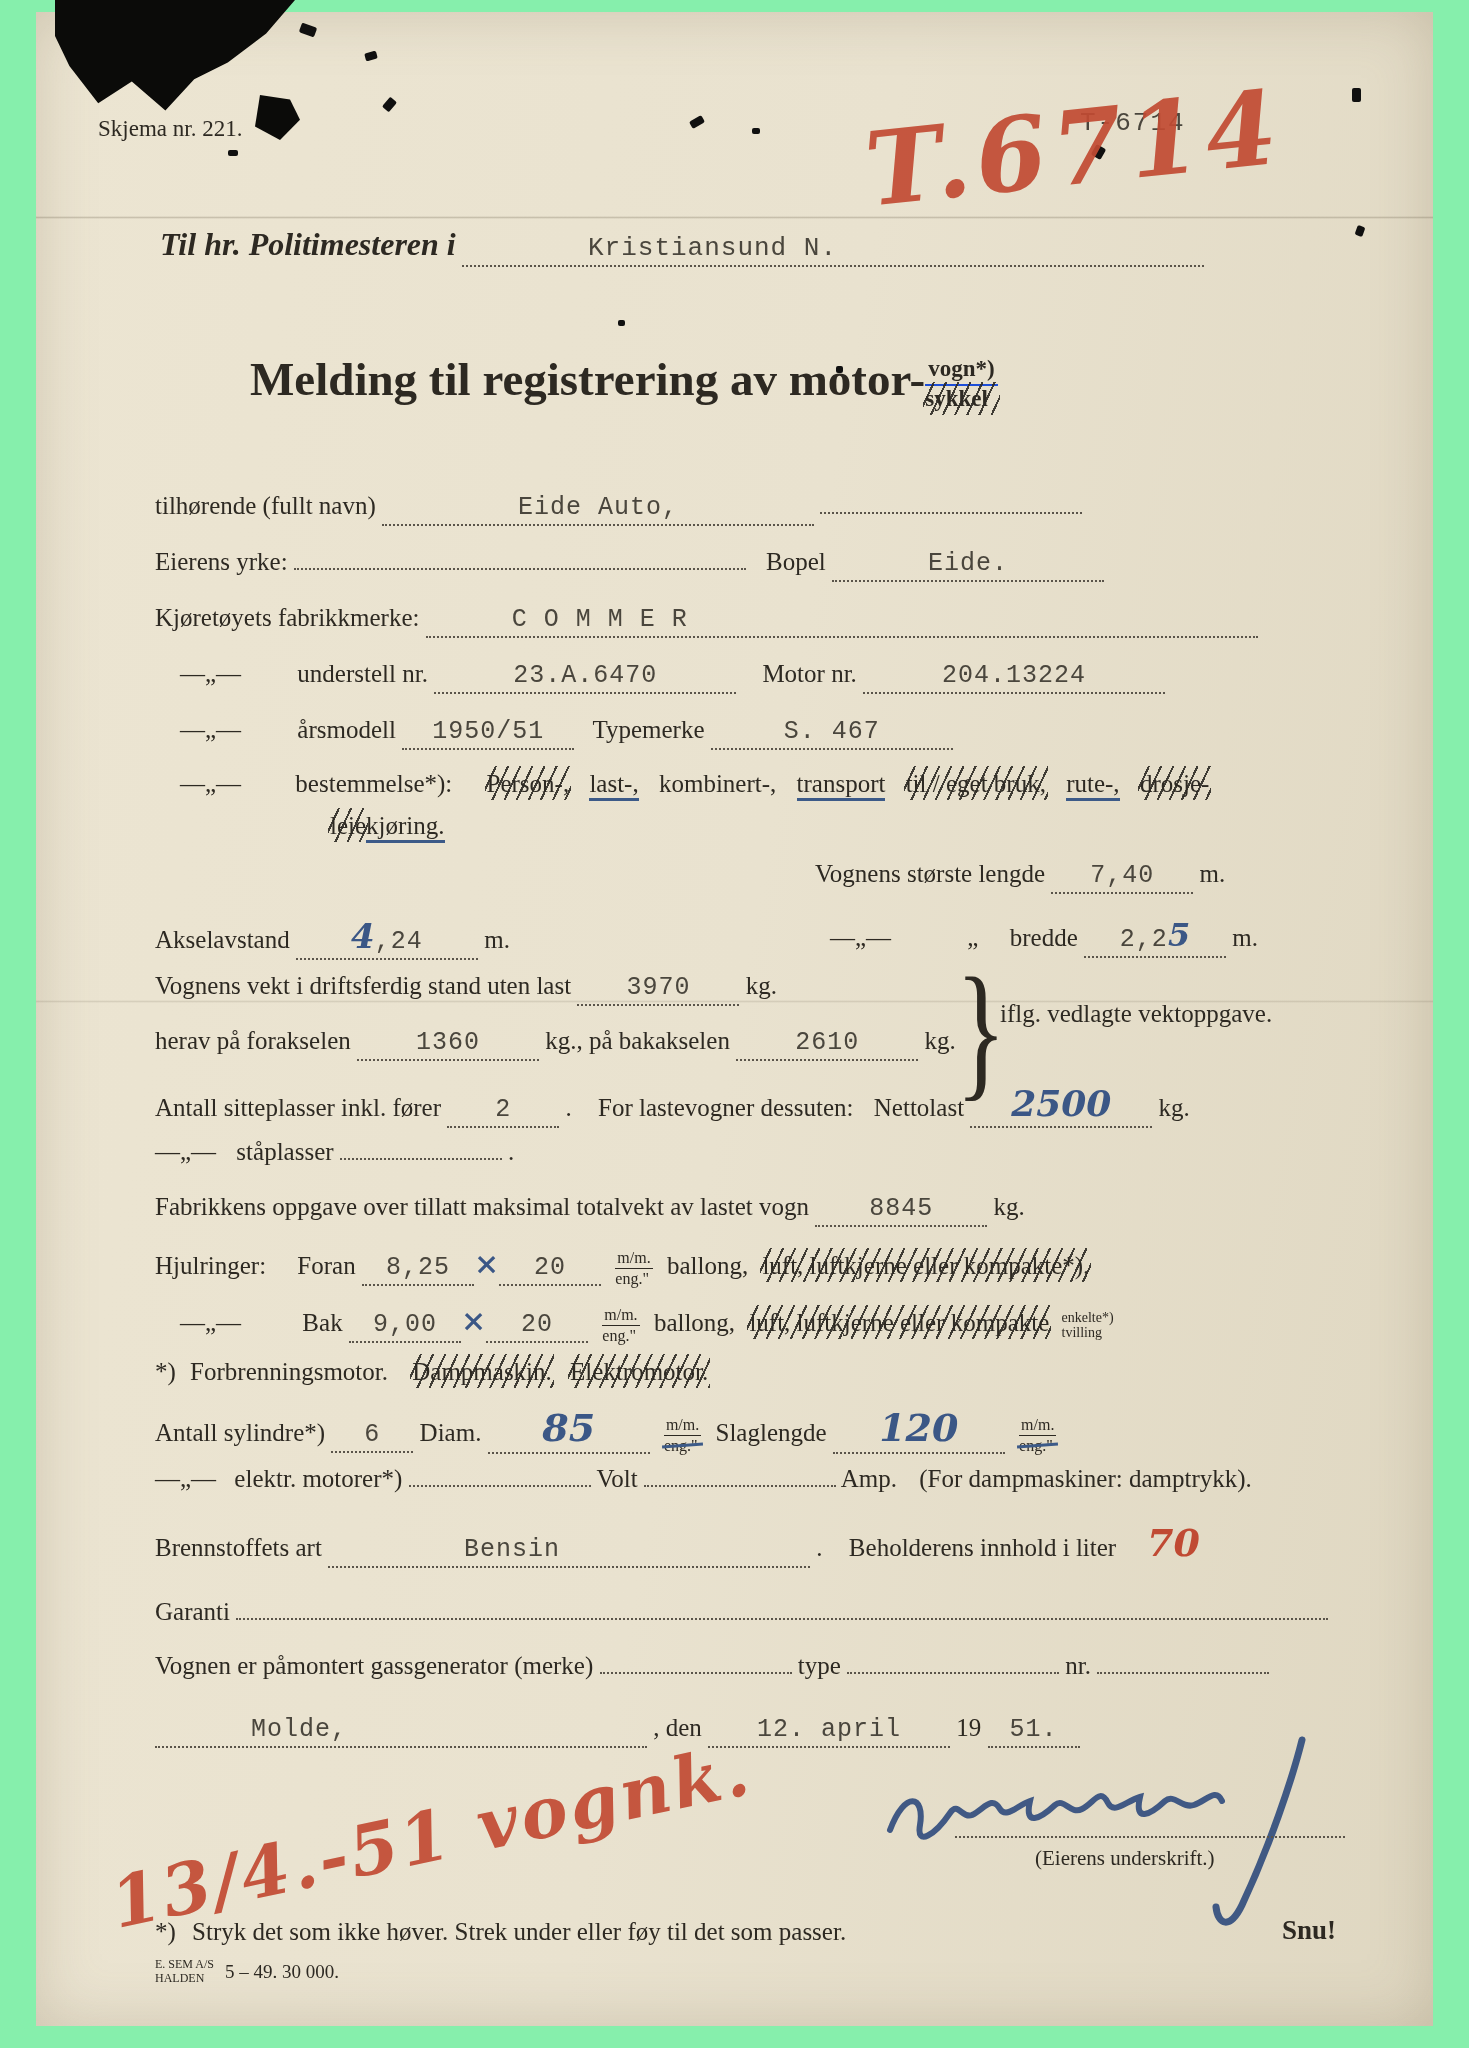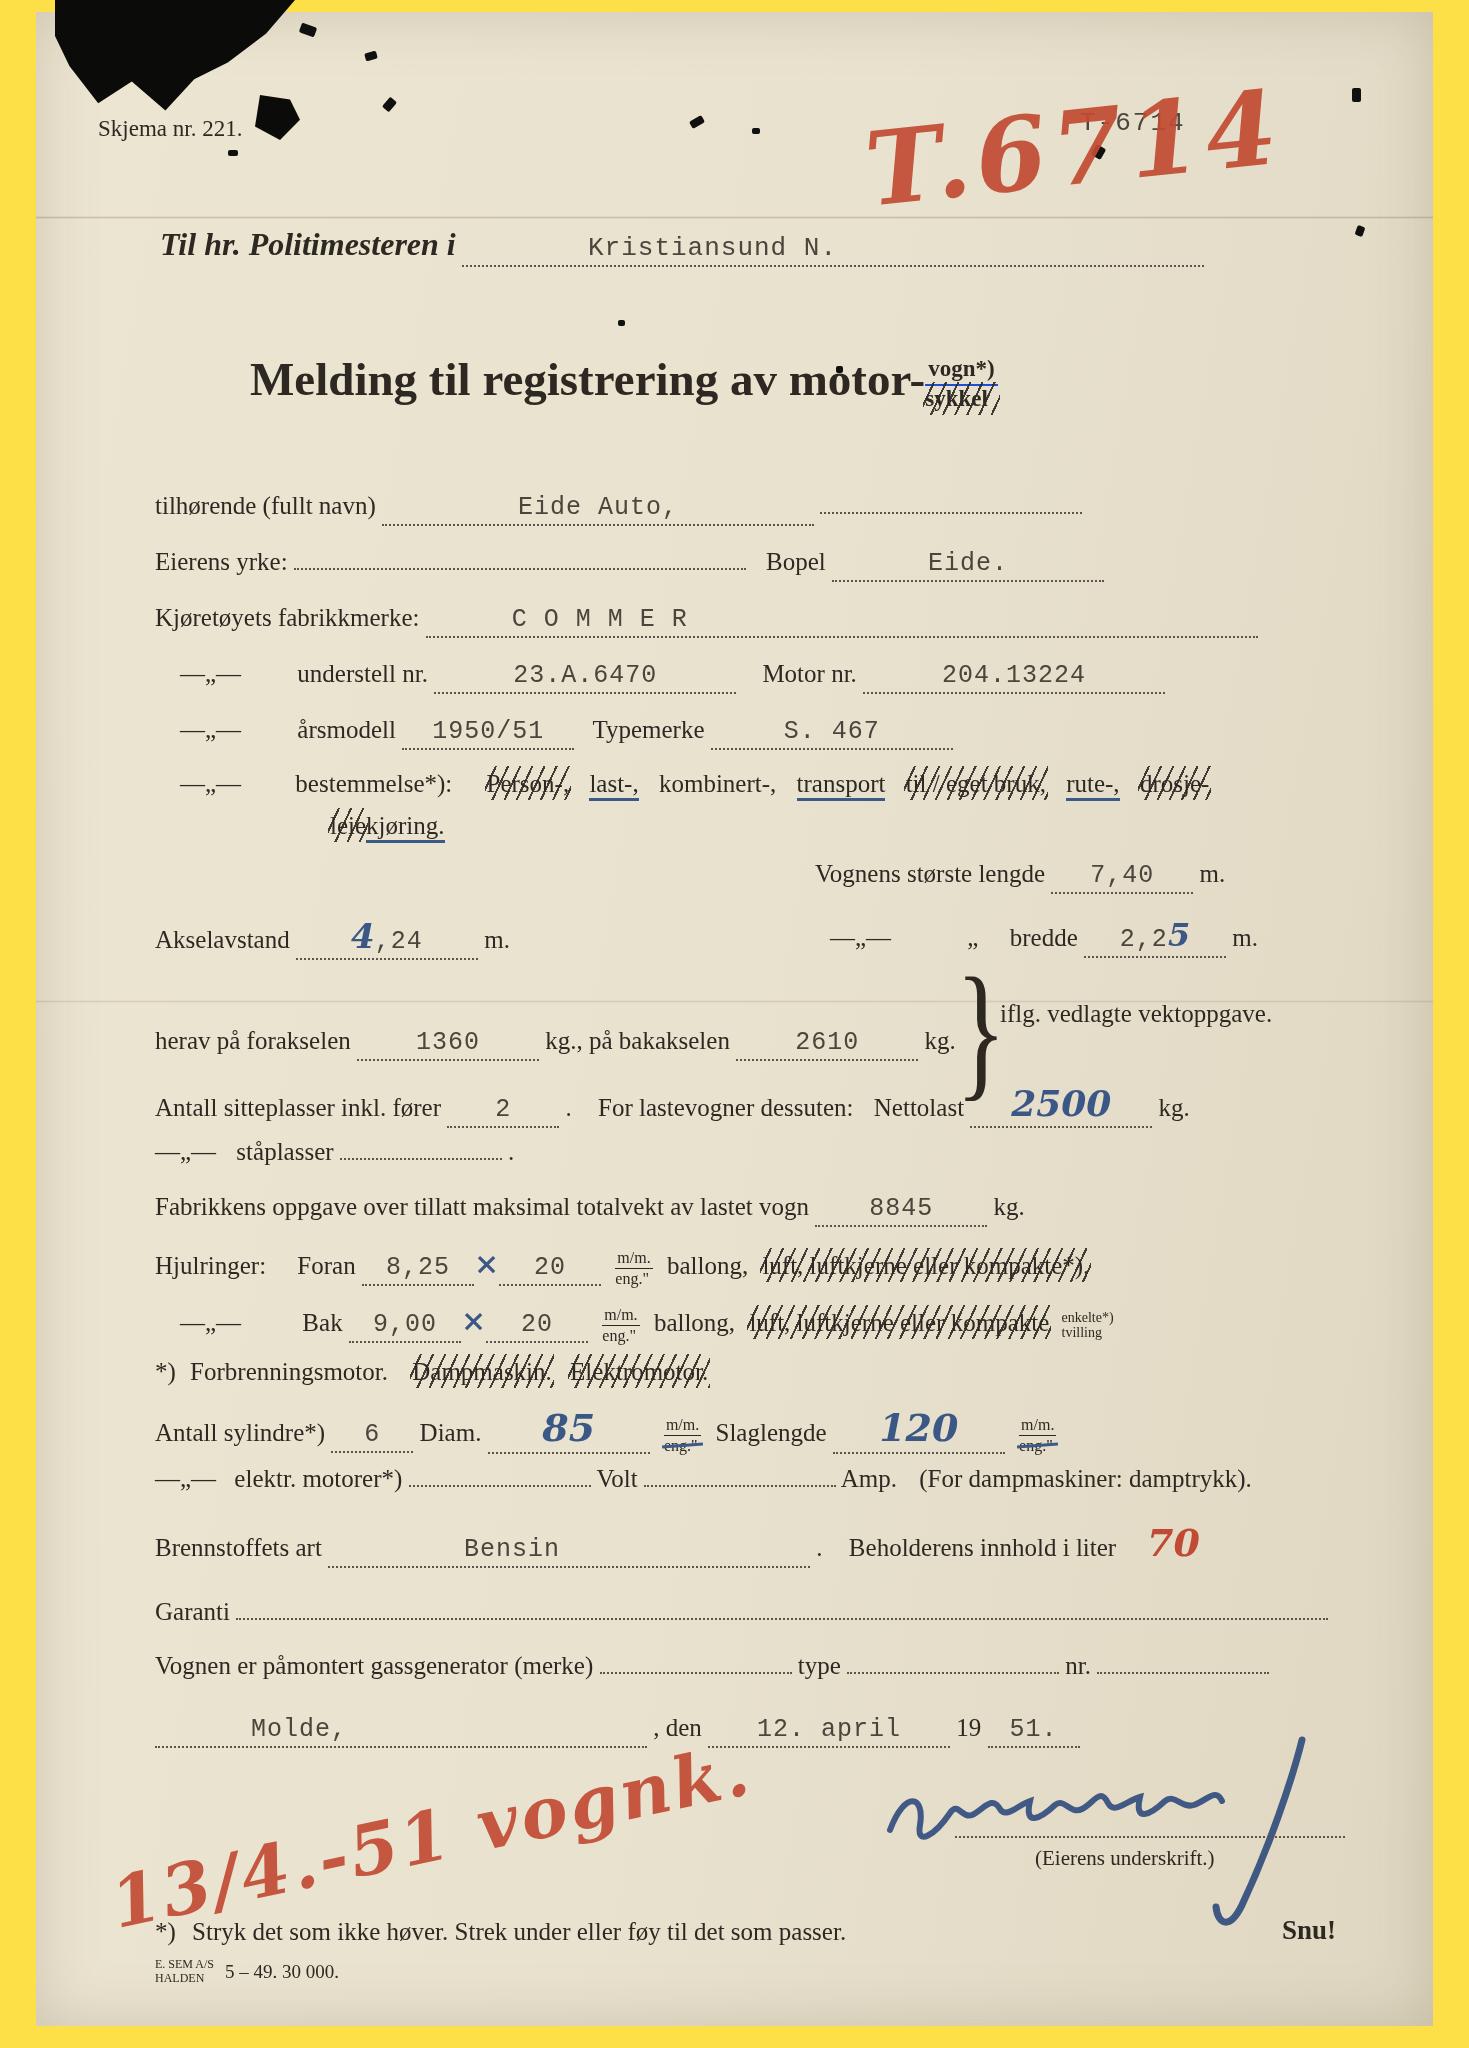--- a/index.html
+++ b/index.html
@@ -1,16 +1,16 @@
 <!DOCTYPE html>
 <html><head>
 <meta charset="utf-8">
 <style>
   html,body{margin:0;padding:0;background:#0b0b09;}
-  .stage{position:relative;width:1469px;height:2048px;background:#fde047;overflow:hidden;
+  .stage{position:relative;width:1469px;height:2048px;background:#86efac;overflow:hidden;
          font-family:"Liberation Serif", serif;color:#2d2922;}
   .paper{position:absolute;left:36px;top:12px;width:1397px;height:2014px;
          background:linear-gradient(100deg,#ece5d2 0%,#e9e2cf 50%,#dfd7c1 100%);
          box-shadow:inset 0 0 60px rgba(120,105,75,.25);}
   .crease{position:absolute;left:36px;width:1397px;height:3px;
           background:linear-gradient(to bottom,rgba(110,100,80,.0),rgba(110,100,80,.28),rgba(110,100,80,0));}
   .torn{position:absolute;background:#0b0b09;}
   .speck{position:absolute;background:#101010;border-radius:2px;}
   .r{position:absolute;left:155px;white-space:nowrap;font-size:25px;color:#2d2922;}
   .typed{font-family:"Liberation Mono", monospace;color:#4a463d;letter-spacing:1px;}
@@ -131,20 +131,25 @@
     <span>m.</span>
   </div>
   <div class="r" style="left:830px;top:916px;">
     <span>—„—</span>
     <span style="margin-left:70px;">„</span>
     <span style="margin-left:25px;">bredde</span>
     <span class="fill" style="min-width:130px;"><span class="typed">2,2</span><span class="bluehand" style="font-size:32px;">5</span></span>
     <span>m.</span>
   </div>
 
+  <div class="r" style="top:972px;">
+    <span>Vognens vekt i driftsferdig stand uten last</span>
+    <span class="fill" style="min-width:150px;"><span class="typed">3970</span></span>
+    <span>kg.</span>
+  </div>
 
   <div class="r" style="top:1027px;">
     <span>herav på forakselen</span>
     <span class="fill" style="min-width:170px;"><span class="typed">1360</span></span>
     <span>kg., på bakakselen</span>
     <span class="fill" style="min-width:170px;"><span class="typed">2610</span></span>
     <span>kg.</span>
   </div>
 
   <div class="r" style="left:945px;top:944px;font-size:150px;font-weight:200;transform:scaleX(.7);">}</div>

